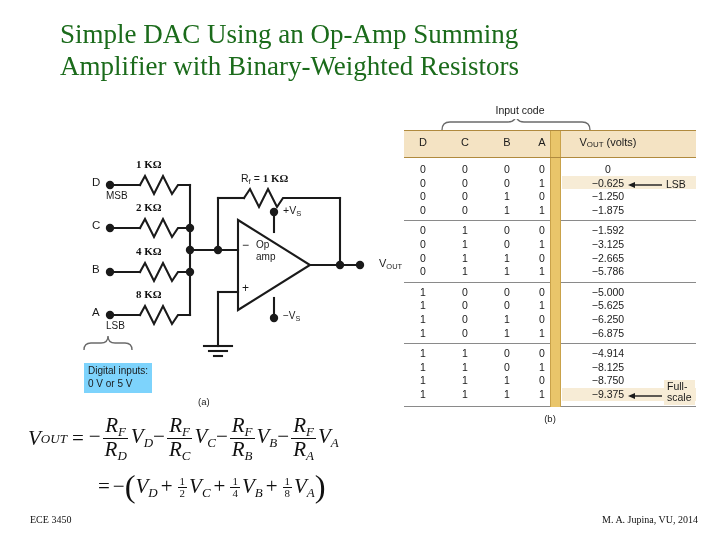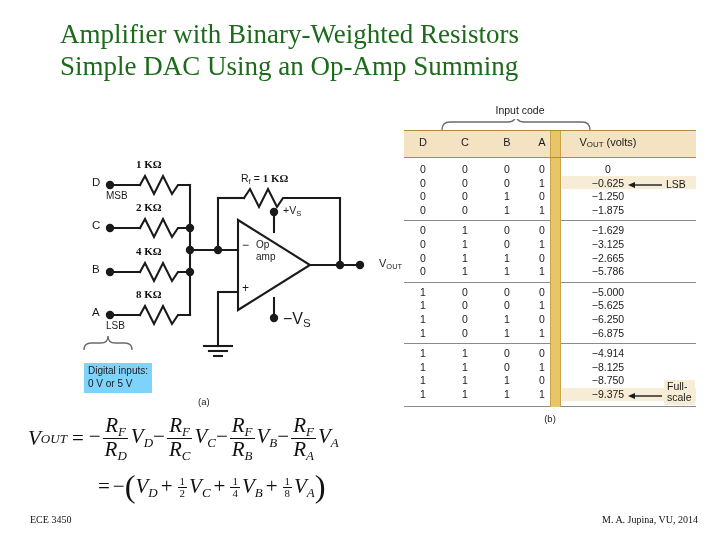--- a/index.html
+++ b/index.html
@@ -95,22 +95,22 @@
     font-family:"Liberation Serif",serif;font-size:10px;color:#111;}
   .footer-r{position:absolute;right:22px;top:514px;
     font-family:"Liberation Serif",serif;font-size:10px;color:#111;}
 </style>
 </head>
 <body>
 
 <div class="slide">
 
   <div class="title">
+    <div>Simple DAC Using an Op-Amp Summing</div>
     <div>Amplifier with Binary-Weighted Resistors</div>
-    <div>Simple DAC Using an Op-Amp Summing</div>
   </div>
 
   <div class="circuit">
     <svg width="320" height="230" viewBox="0 0 320 230">
       <g stroke="#1a1a1a" stroke-width="2.1" fill="none" stroke-linecap="square">
 
         <line x1="32" y1="35" x2="62" y2="35"></line>
         <polyline points="62,35 67,26 76,44 85,26 94,44 100,35 112,35"></polyline>
         <line x1="112" y1="35" x2="112" y2="118"></line>
 
@@ -186,21 +186,21 @@
     </div>
 
     <div style="position:absolute;left:164px;top:88px;font-size:12px;color:#1a1a1a;">−</div>
     <div style="position:absolute;left:164px;top:131px;font-size:12px;color:#1a1a1a;">+</div>
     <div style="position:absolute;left:178px;top:89px;font-size:10px;color:#1a1a1a;line-height:12px;">
       <div>Op</div>
       <div>amp</div>
     </div>
 
     <div style="position:absolute;left:205px;top:54px;font-size:10.5px;color:#1a1a1a;white-space:nowrap;"><span>+V</span><span style="font-size:0.72em;vertical-align:-0.22em;">S</span></div>
-    <div style="position:absolute;left:205px;top:160px;font-size:16px;color:#1a1a1a;white-space:nowrap;"><span>−V</span><span style="font-size:0.72em;vertical-align:-0.22em;">S</span></div>
+    <div style="position:absolute;left:205px;top:160px;font-size:10px;color:#1a1a1a;white-space:nowrap;"><span>−V</span><span style="font-size:0.72em;vertical-align:-0.22em;">S</span></div>
 
     <div style="position:absolute;left:290px;top:107px;font-size:11px;color:#1a1a1a;white-space:nowrap;margin-left:11px;"><span>V</span><span style="font-size:0.68em;vertical-align:-0.22em;">OUT</span></div>
   </div>
 
   <div class="dig-box">
     <div>Digital inputs:</div>
     <div>0 V or 5 V</div>
   </div>
   <div class="fig-a">(a)</div>
 
@@ -306,21 +306,21 @@
           </div>
         </div>
         <div class="grp-sep"></div>
 
         <div class="grp">
           <div class="row">
             <div class="c c0">0</div>
             <div class="c c1">1</div>
             <div class="c c2">0</div>
             <div class="c c3">0</div>
-            <div class="vcell">−1.629</div>
+            <div class="vcell">−1.592</div>
           </div>
           <div class="row">
             <div class="c c0">0</div>
             <div class="c c1">1</div>
             <div class="c c2">0</div>
             <div class="c c3">1</div>
             <div class="vcell">−3.125</div>
           </div>
           <div class="row">
             <div class="c c0">0</div>

